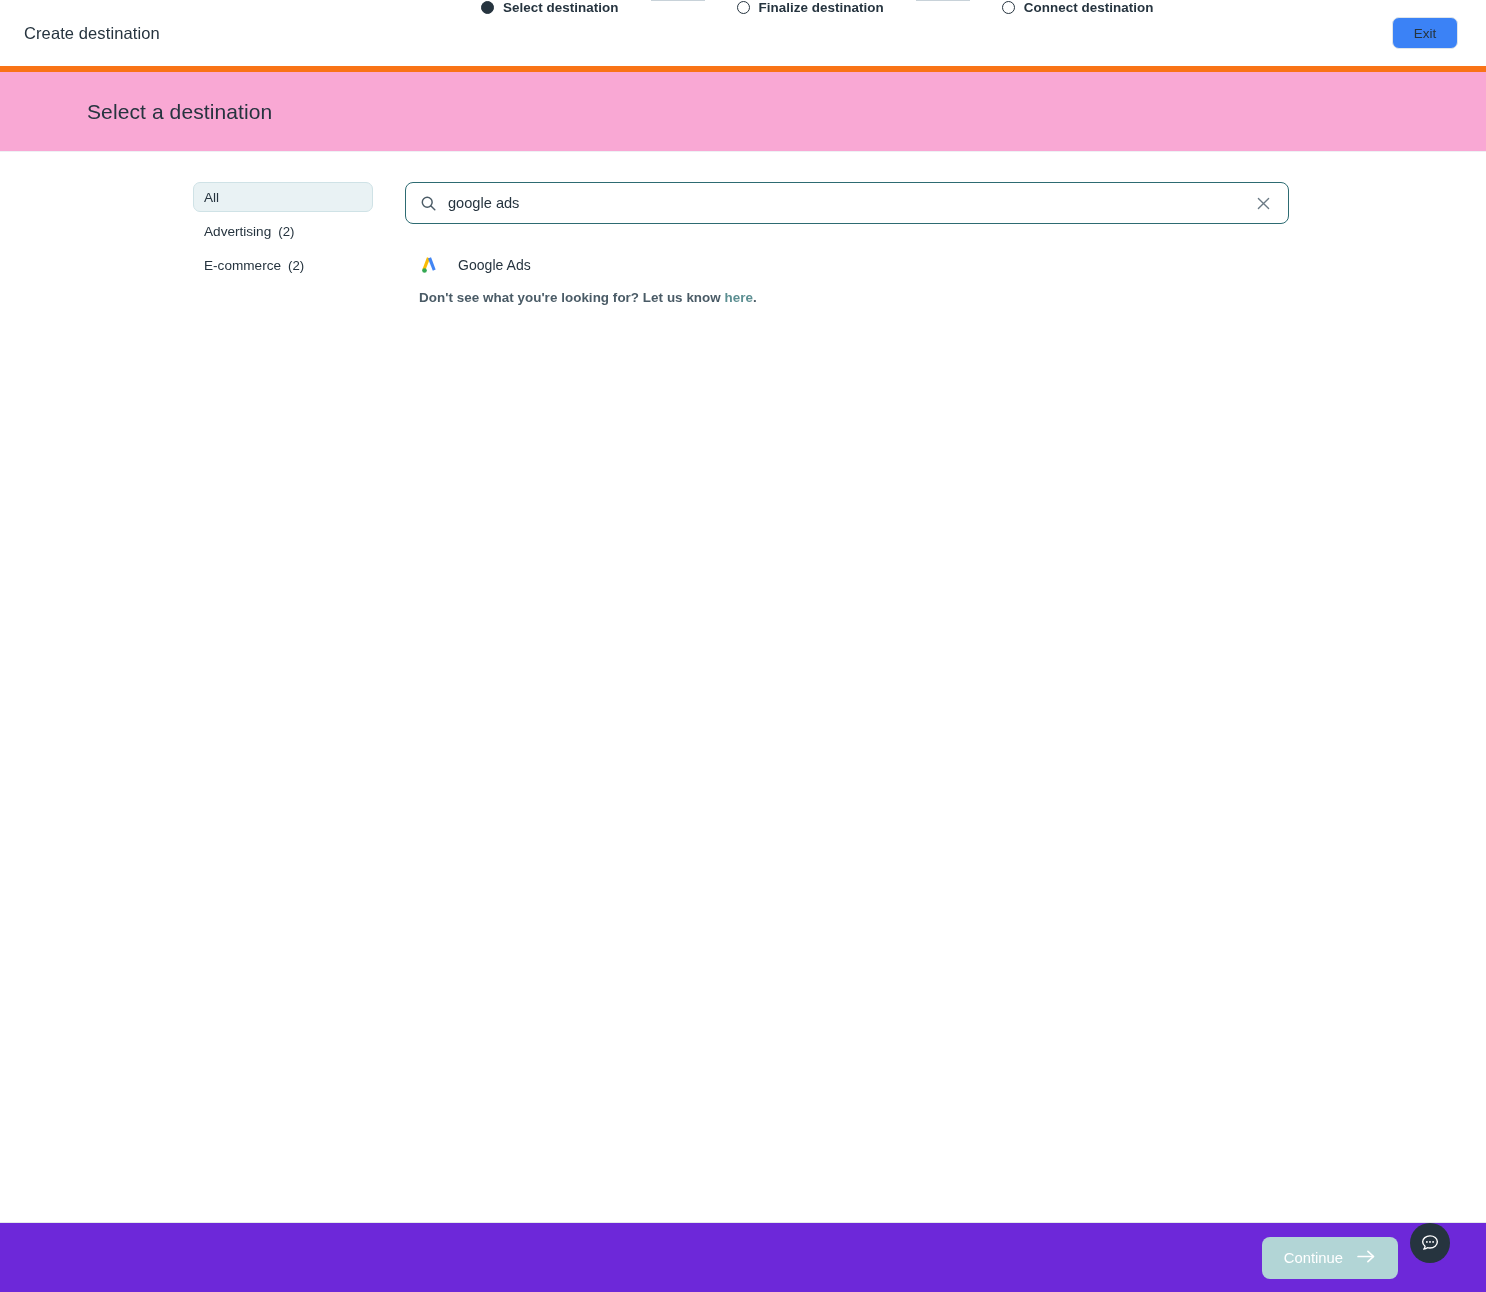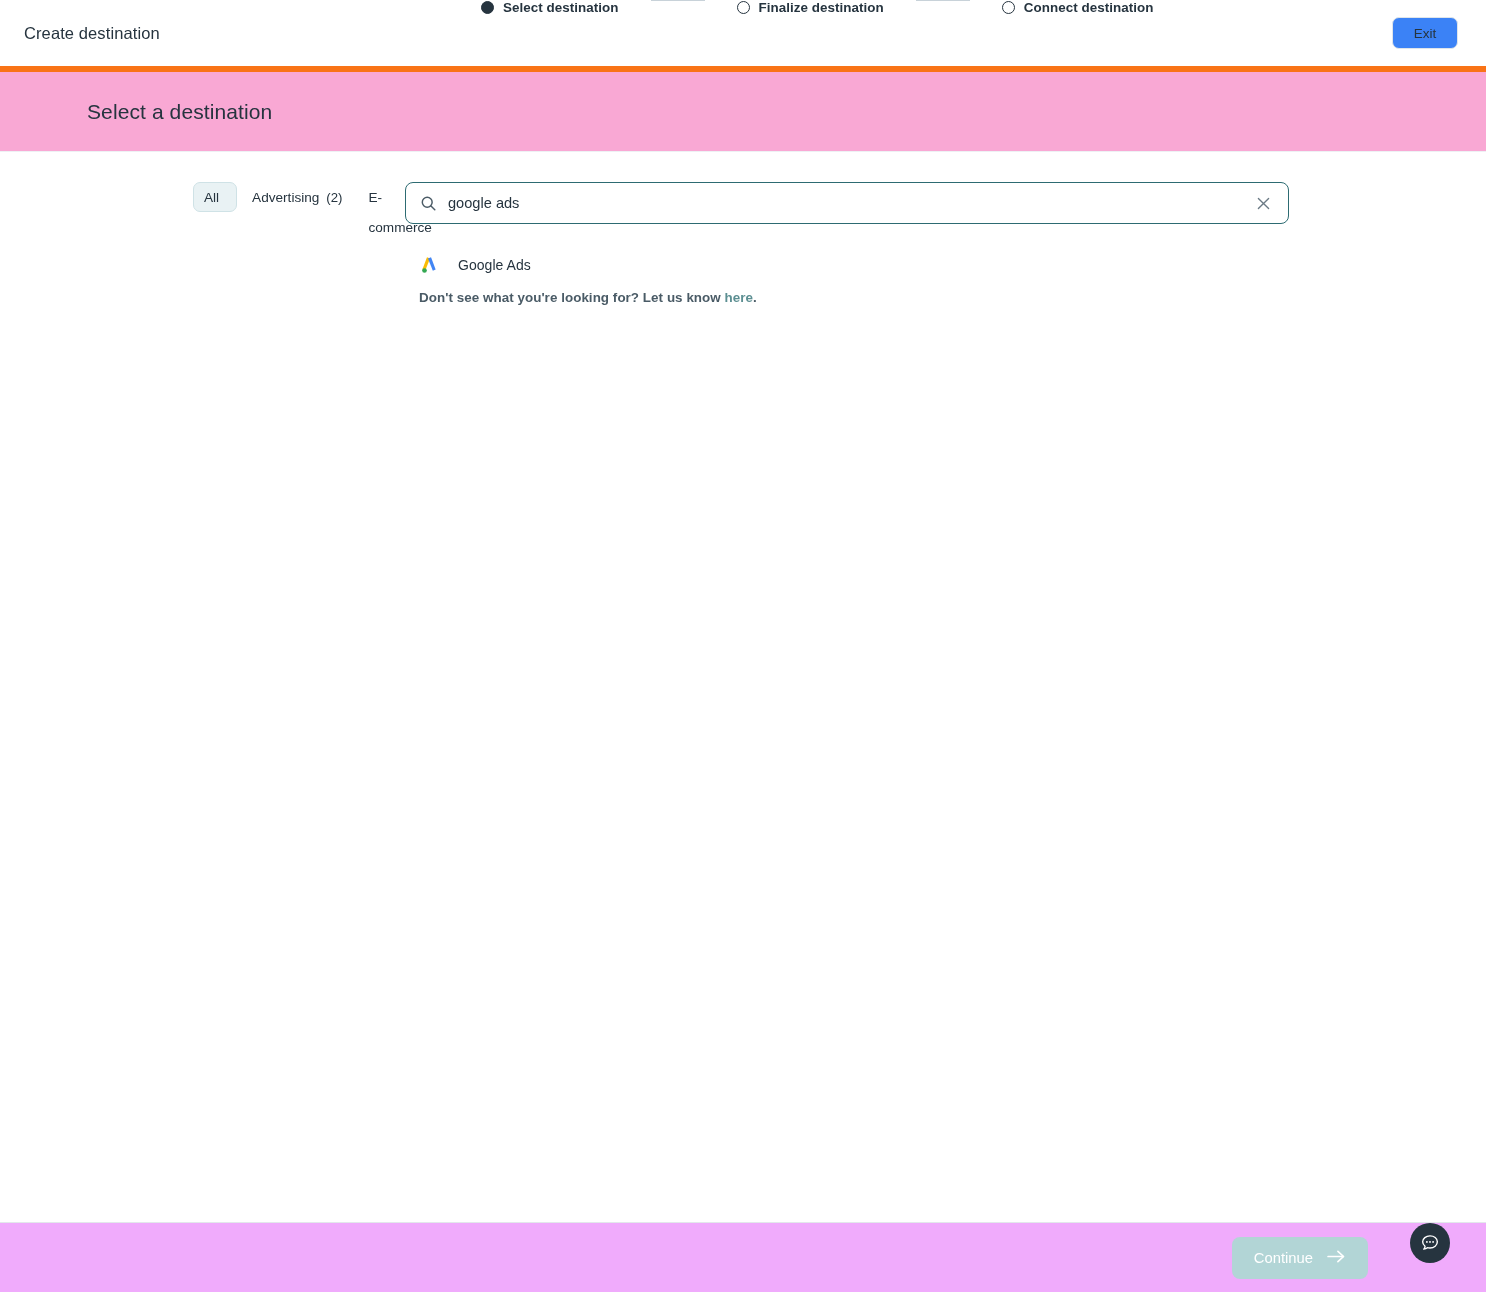--- a/index.html
+++ b/index.html
@@ -112,21 +112,21 @@
   .content {
     display: flex;
     padding: 30px 0 0 0;
     align-items: flex-start;
   }
   .sidebar {
     width: 180px;
     margin-left: 193px;
     flex: 0 0 auto;
     display: flex;
-    flex-direction: row;
+    flex-direction: column;
     gap: 4px;
   }
   .cat {
     display: flex;
     align-items: baseline;
     gap: 7px;
     height: 30px;
     padding: 0 10px;
     border-radius: 7px;
     border: 1px solid transparent;
@@ -234,25 +234,25 @@
   }
 
   
   .footer {
     position: absolute;
     left: 0;
     bottom: 0;
     width: 1486px;
     height: 70px;
     border-top: 1px solid #e3e8ec;
-    background: #f0abfc;
+    background: #6d28d9;
     display: flex;
     align-items: center;
     justify-content: flex-end;
-    padding-right: 118px;
+    padding-right: 88px;
   }
   .continue-btn {
     background: #b2d5d6;
     border: 0;
     border-radius: 8px;
     height: 42px;
     min-width: 128px;
     padding: 0 22px;
     color: #ffffff;
     font-size: 14.8px;

